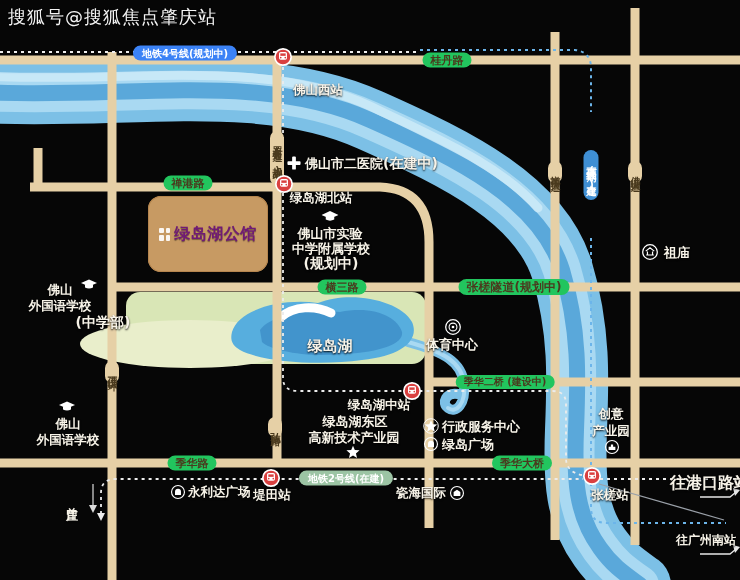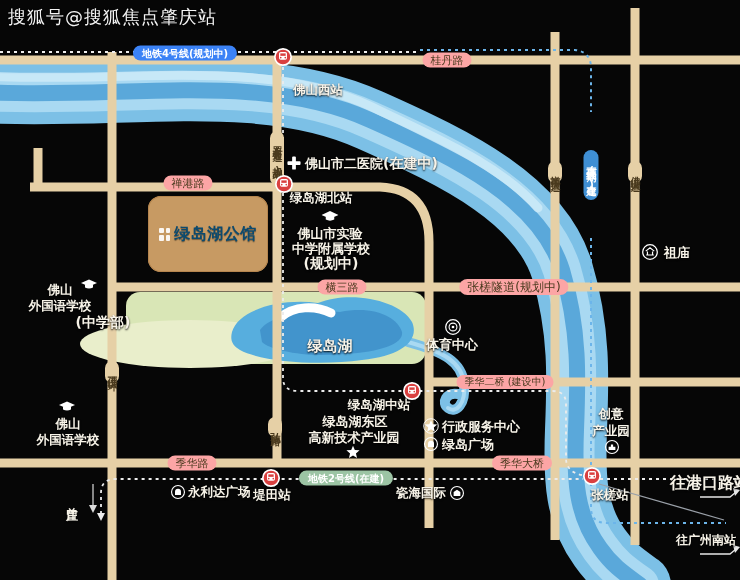--- a/index.html
+++ b/index.html
@@ -5,37 +5,37 @@
   html,body{margin:0;padding:0;background:#000;}
   #canvas{position:relative;width:740px;height:580px;background:#060606;overflow:hidden;
           font-family:"DejaVu Sans",sans-serif;}
   #maplayer{position:absolute;left:0;top:0;}
   .t{position:absolute;transform:translate(-50%,-50%);white-space:nowrap;color:#f7f3e8;
      font-weight:700;font-size:13px;text-shadow:0 1px 2px #000;line-height:1;}
   .tl{transform:translate(0,-50%);}
   .tv{writing-mode:vertical-rl;text-orientation:upright;letter-spacing:2px;}
   .small{font-size:14px;}
   .rpill{position:absolute;transform:translate(-50%,-50%);white-space:nowrap;
-         background:#fca5a5;color:#4a3a1e;font-weight:400;font-size:11px;
+         background:#22c55e;color:#4a3a1e;font-weight:700;font-size:11px;
          padding:2px 8px;border-radius:9px;line-height:1;}
   .rpill-v{position:absolute;transform:translate(-50%,-50%);background:#e6d0a6;color:#4a3a1e;
          font-weight:700;font-size:10px;padding:7px 2px;border-radius:9px;
          writing-mode:vertical-rl;text-orientation:upright;letter-spacing:2px;line-height:1;}
   .mpill{position:absolute;transform:translate(-50%,-50%);white-space:nowrap;color:#fff;
          font-weight:700;font-size:10px;padding:2.5px 9px;border-radius:9px;line-height:1;}
   .mpill-v{position:absolute;transform:translate(-50%,-50%);color:#fff;font-weight:700;
          font-size:10px;padding:9px 2.5px;border-radius:9px;writing-mode:vertical-rl;
          text-orientation:upright;letter-spacing:1px;line-height:1;}
   .icon{position:absolute;transform:translate(-50%,-50%);line-height:0;}
   #watermark{position:absolute;left:8px;top:5px;color:#f4f4f4;font-size:18px;font-weight:400;
          letter-spacing:1px;text-shadow:0 1px 2px #000;}
   #project-box{position:absolute;left:148px;top:196px;width:120px;height:76px;background:#c79a63;
          border-radius:13px;display:flex;align-items:center;justify-content:center;gap:4px;
          box-shadow:0 0 0 1px #b5854e inset;}
-  #project-box .name{color:#0c4a6e;font-weight:700;font-size:16px;letter-spacing:.5px;
+  #project-box .name{color:#701a75;font-weight:700;font-size:16px;letter-spacing:.5px;
          text-shadow:0 1px 1px rgba(0,0,0,.4);}
   .logo-mark{width:11px;height:13px;display:grid;grid-template-columns:1fr 1fr;gap:1.5px;}
   .logo-mark i{background:#fff;opacity:.9;border-radius:1px;}
 </style>
 </head>
 <body>
 
 <div id="canvas">
 
   <svg id="maplayer" width="740" height="580" viewBox="0 0 740 580">

